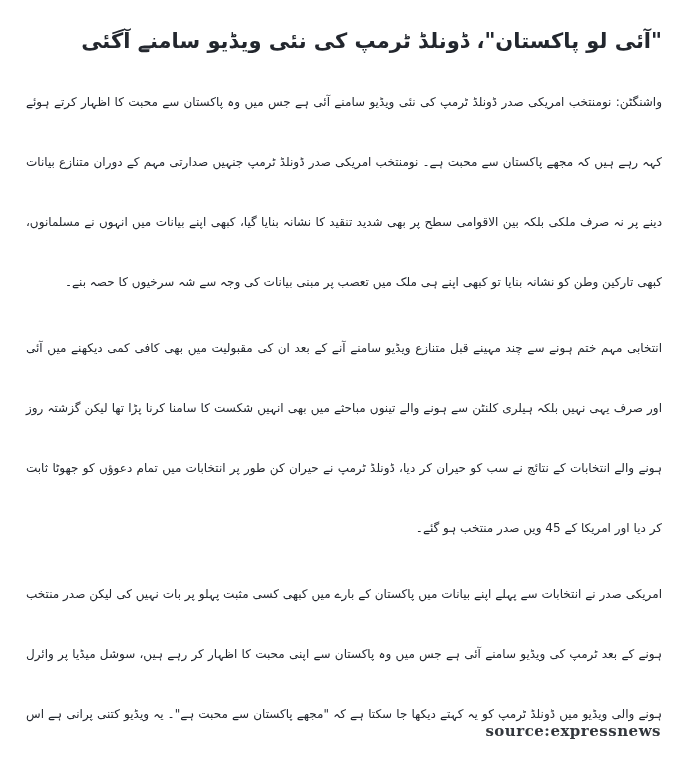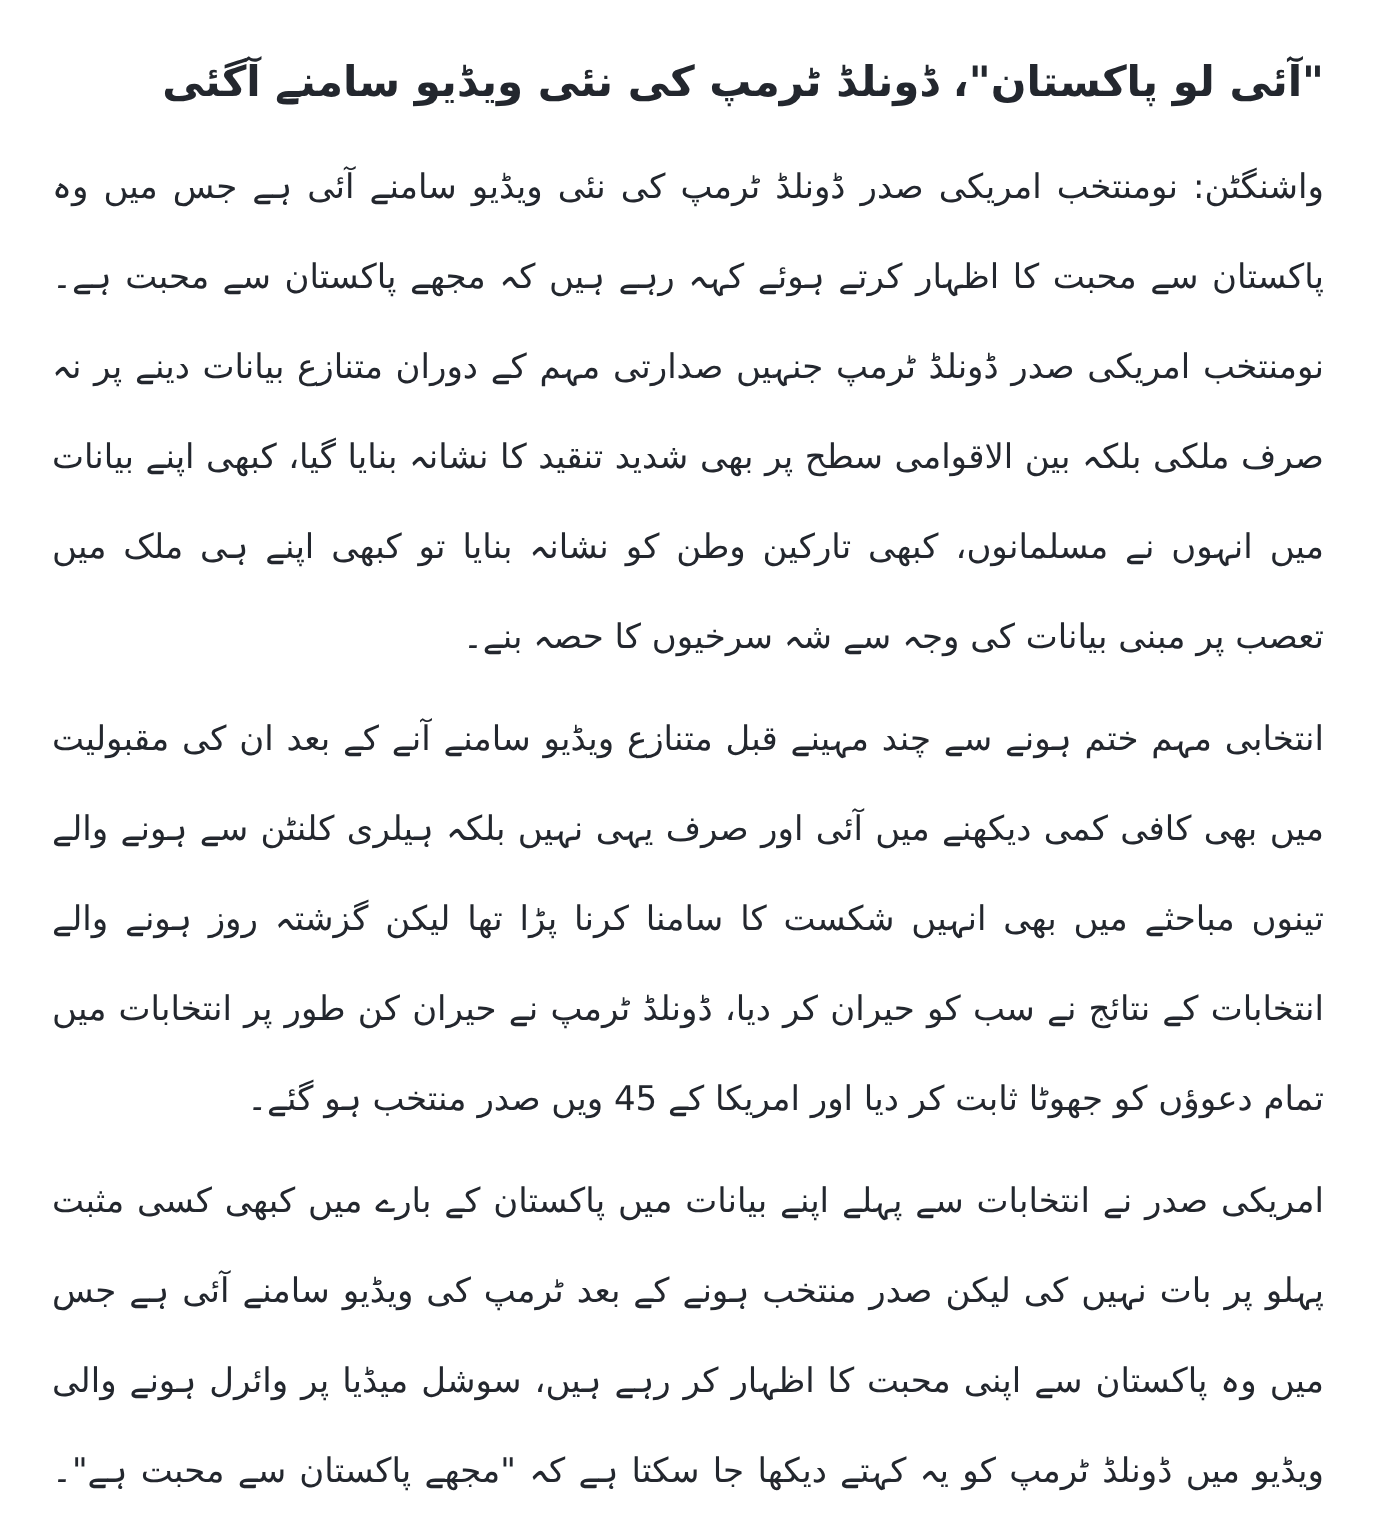--- a/index.html
+++ b/index.html
@@ -24,22 +24,22 @@
   }
   .article-title {
     font-size: 21px;
     font-weight: 700;
     line-height: 34px;
     color: #23272e;
     text-align: right;
     margin: 0 0 14px 0;
   }
   .article-para {
-    font-size: 17px;
-    line-height: 45px;
+    font-size: 12px;
+    line-height: 60px;
     color: #23272e;
     text-align: justify;
     text-align-last: right;
     margin: 0 0 6px 0;
   }
   .source-line {
     position: absolute;
     top: 722px;
     right: 27px;
     direction: ltr;
@@ -56,14 +56,15 @@
 <div class="page">
 
   <h1 class="article-title">"آئی لو پاکستان"، ڈونلڈ ٹرمپ کی نئی ویڈیو سامنے آگئی</h1>
 
   <p class="article-para">واشنگٹن: نومنتخب امریکی صدر ڈونلڈ ٹرمپ کی نئی ویڈیو سامنے آئی ہے جس میں وہ پاکستان سے محبت کا اظہار کرتے ہوئے کہہ رہے ہیں کہ مجھے پاکستان سے محبت ہے۔ نومنتخب امریکی صدر ڈونلڈ ٹرمپ جنہیں صدارتی مہم کے دوران متنازع بیانات دینے پر نہ صرف ملکی بلکہ بین الاقوامی سطح پر بھی شدید تنقید کا نشانہ بنایا گیا، کبھی اپنے بیانات میں انہوں نے مسلمانوں، کبھی تارکین وطن کو نشانہ بنایا تو کبھی اپنے ہی ملک میں تعصب پر مبنی بیانات کی وجہ سے شہ سرخیوں کا حصہ بنے۔</p>
 
   <p class="article-para">انتخابی مہم ختم ہونے سے چند مہینے قبل متنازع ویڈیو سامنے آنے کے بعد ان کی مقبولیت میں بھی کافی کمی دیکھنے میں آئی اور صرف یہی نہیں بلکہ ہیلری کلنٹن سے ہونے والے تینوں مباحثے میں بھی انہیں شکست کا سامنا کرنا پڑا تھا لیکن گزشتہ روز ہونے والے انتخابات کے نتائج نے سب کو حیران کر دیا، ڈونلڈ ٹرمپ نے حیران کن طور پر انتخابات میں تمام دعوؤں کو جھوٹا ثابت کر دیا اور امریکا کے 45 ویں صدر منتخب ہو گئے۔</p>
 
   <p class="article-para">امریکی صدر نے انتخابات سے پہلے اپنے بیانات میں پاکستان کے بارے میں کبھی کسی مثبت پہلو پر بات نہیں کی لیکن صدر منتخب ہونے کے بعد ٹرمپ کی ویڈیو سامنے آئی ہے جس میں وہ پاکستان سے اپنی محبت کا اظہار کر رہے ہیں، سوشل میڈیا پر وائرل ہونے والی ویڈیو میں ڈونلڈ ٹرمپ کو یہ کہتے دیکھا جا سکتا ہے کہ "مجھے پاکستان سے محبت ہے"۔ یہ ویڈیو کتنی پرانی ہے اس بارے میں کچھ نہیں کہا جا سکتا تاہم خیال کیا جا رہا ہے کہ یہ ویڈیو ان کی انتخابی مہم کے دوران بنائی گئی ہے۔</p>
 
+  <div class="source-line">source:expressnews</div>
 
 </div>
 
 </body></html>

